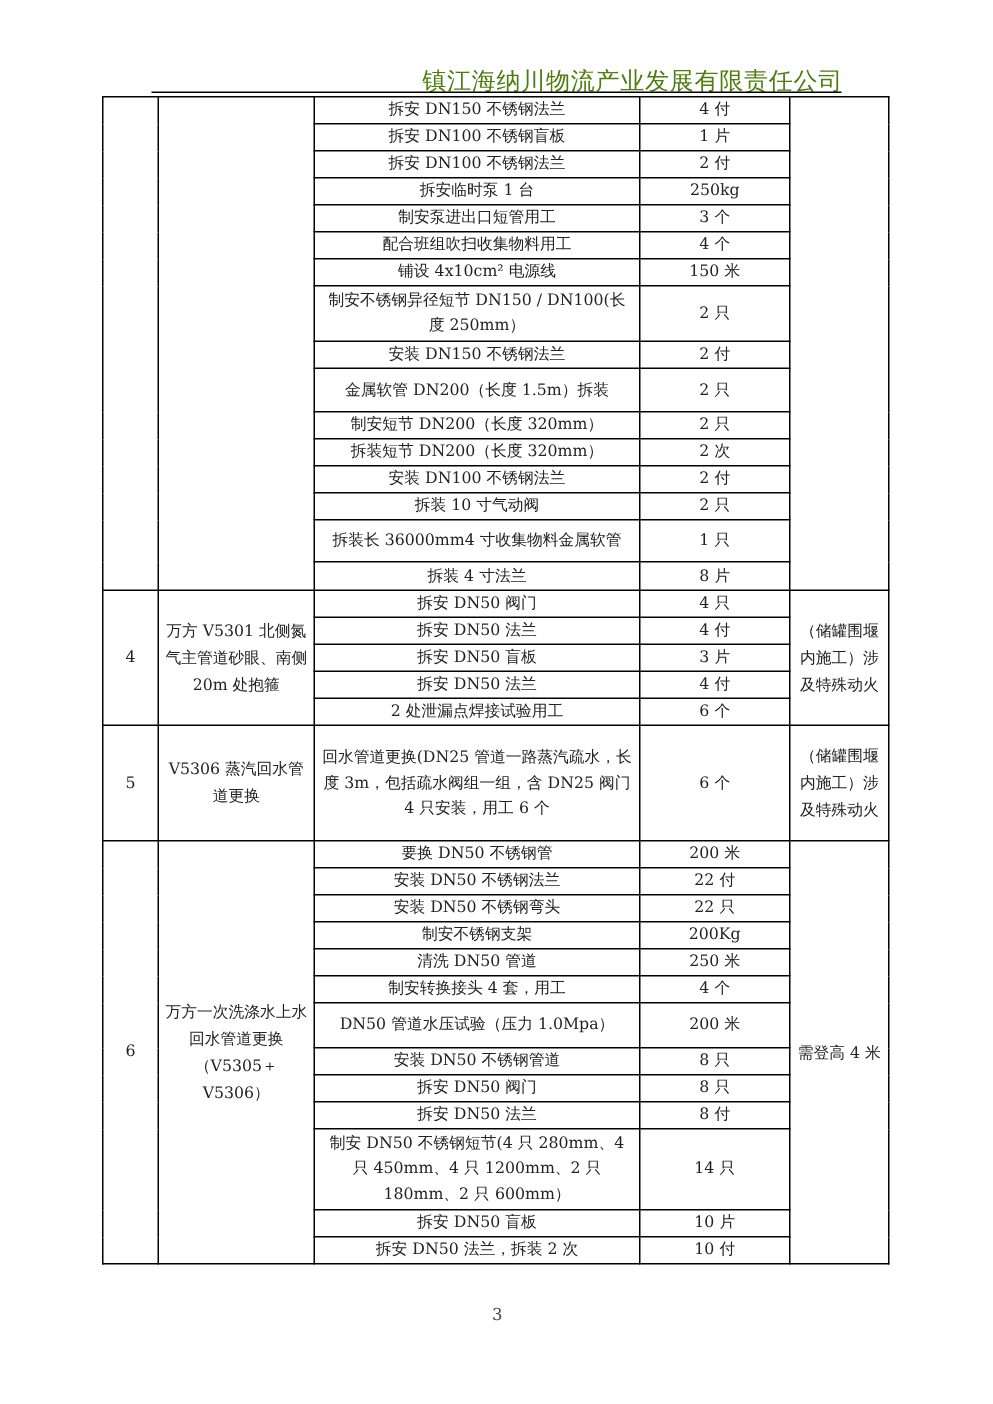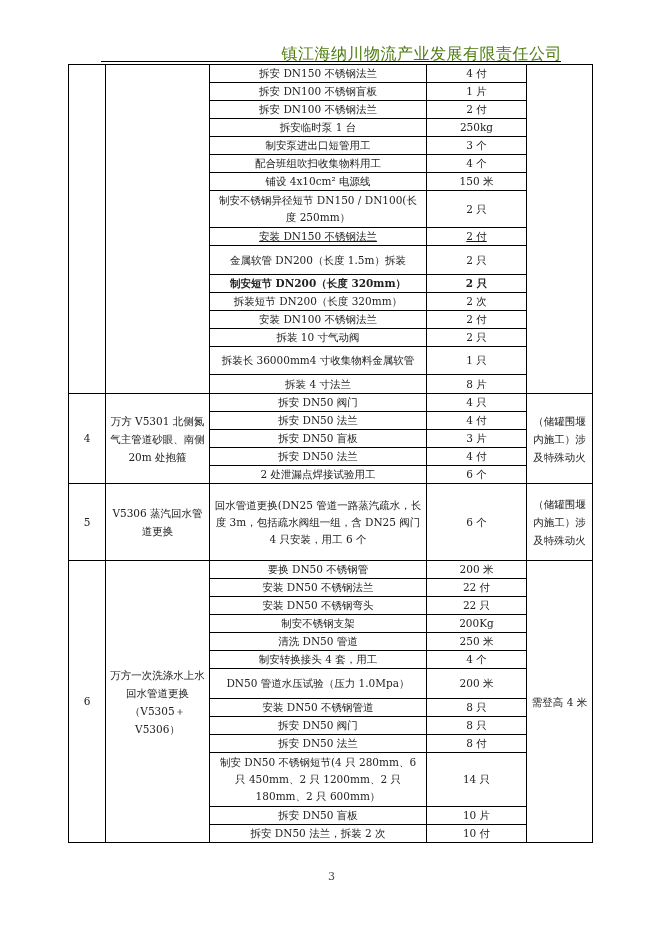--- a/index.html
+++ b/index.html
@@ -52,29 +52,29 @@
         <td class="c4">4 个</td>
       </tr>
       <tr style="height: 18px;">
         <td class="c3">铺设 4x10cm² 电源线</td>
         <td class="c4">150 米</td>
       </tr>
       <tr style="height: 37px;">
         <td class="c3">制安不锈钢异径短节 DN150 / DN100(长度 250mm）</td>
         <td class="c4">2 只</td>
       </tr>
-      <tr style="height: 18px; text-decoration: underline;">
+      <tr style="height: 18px;">
         <td class="c3">安装 DN150 不锈钢法兰</td>
         <td class="c4">2 付</td>
       </tr>
       <tr style="height: 29px;">
         <td class="c3">金属软管 DN200（长度 1.5m）拆装</td>
         <td class="c4">2 只</td>
       </tr>
-      <tr style="height: 17px; font-weight: bold;">
+      <tr style="height: 17px;">
         <td class="c3">制安短节 DN200（长度 320mm）</td>
         <td class="c4">2 只</td>
       </tr>
       <tr style="height: 17px; padding-left: 24px;">
         <td class="c3">拆装短节 DN200（长度 320mm）</td>
         <td class="c4">2 次</td>
       </tr>
       <tr style="height: 18px;">
         <td class="c3">安装 DN100 不锈钢法兰</td>
         <td class="c4">2 付</td>
@@ -158,21 +158,21 @@
       </tr>
       <tr style="height: 18px;">
         <td class="c3">拆安 DN50 阀门</td>
         <td class="c4">8 只</td>
       </tr>
       <tr style="height: 18px;">
         <td class="c3">拆安 DN50 法兰</td>
         <td class="c4">8 付</td>
       </tr>
       <tr style="height: 54px;">
-        <td class="c3">制安 DN50 不锈钢短节(4 只 280mm、6 只 450mm、2 只 1200mm、2 只 180mm、2 只 600mm）</td>
+        <td class="c3">制安 DN50 不锈钢短节(4 只 280mm、4 只 450mm、4 只 1200mm、2 只 180mm、2 只 600mm）</td>
         <td class="c4">14 只</td>
       </tr>
       <tr style="height: 17px;">
         <td class="c3">拆安 DN50 盲板</td>
         <td class="c4">10 片</td>
       </tr>
       <tr style="height: 18px; margin-left: 36px;">
         <td class="c3">拆安 DN50 法兰，拆装 2 次</td>
         <td class="c4">10 付</td>
       </tr>

